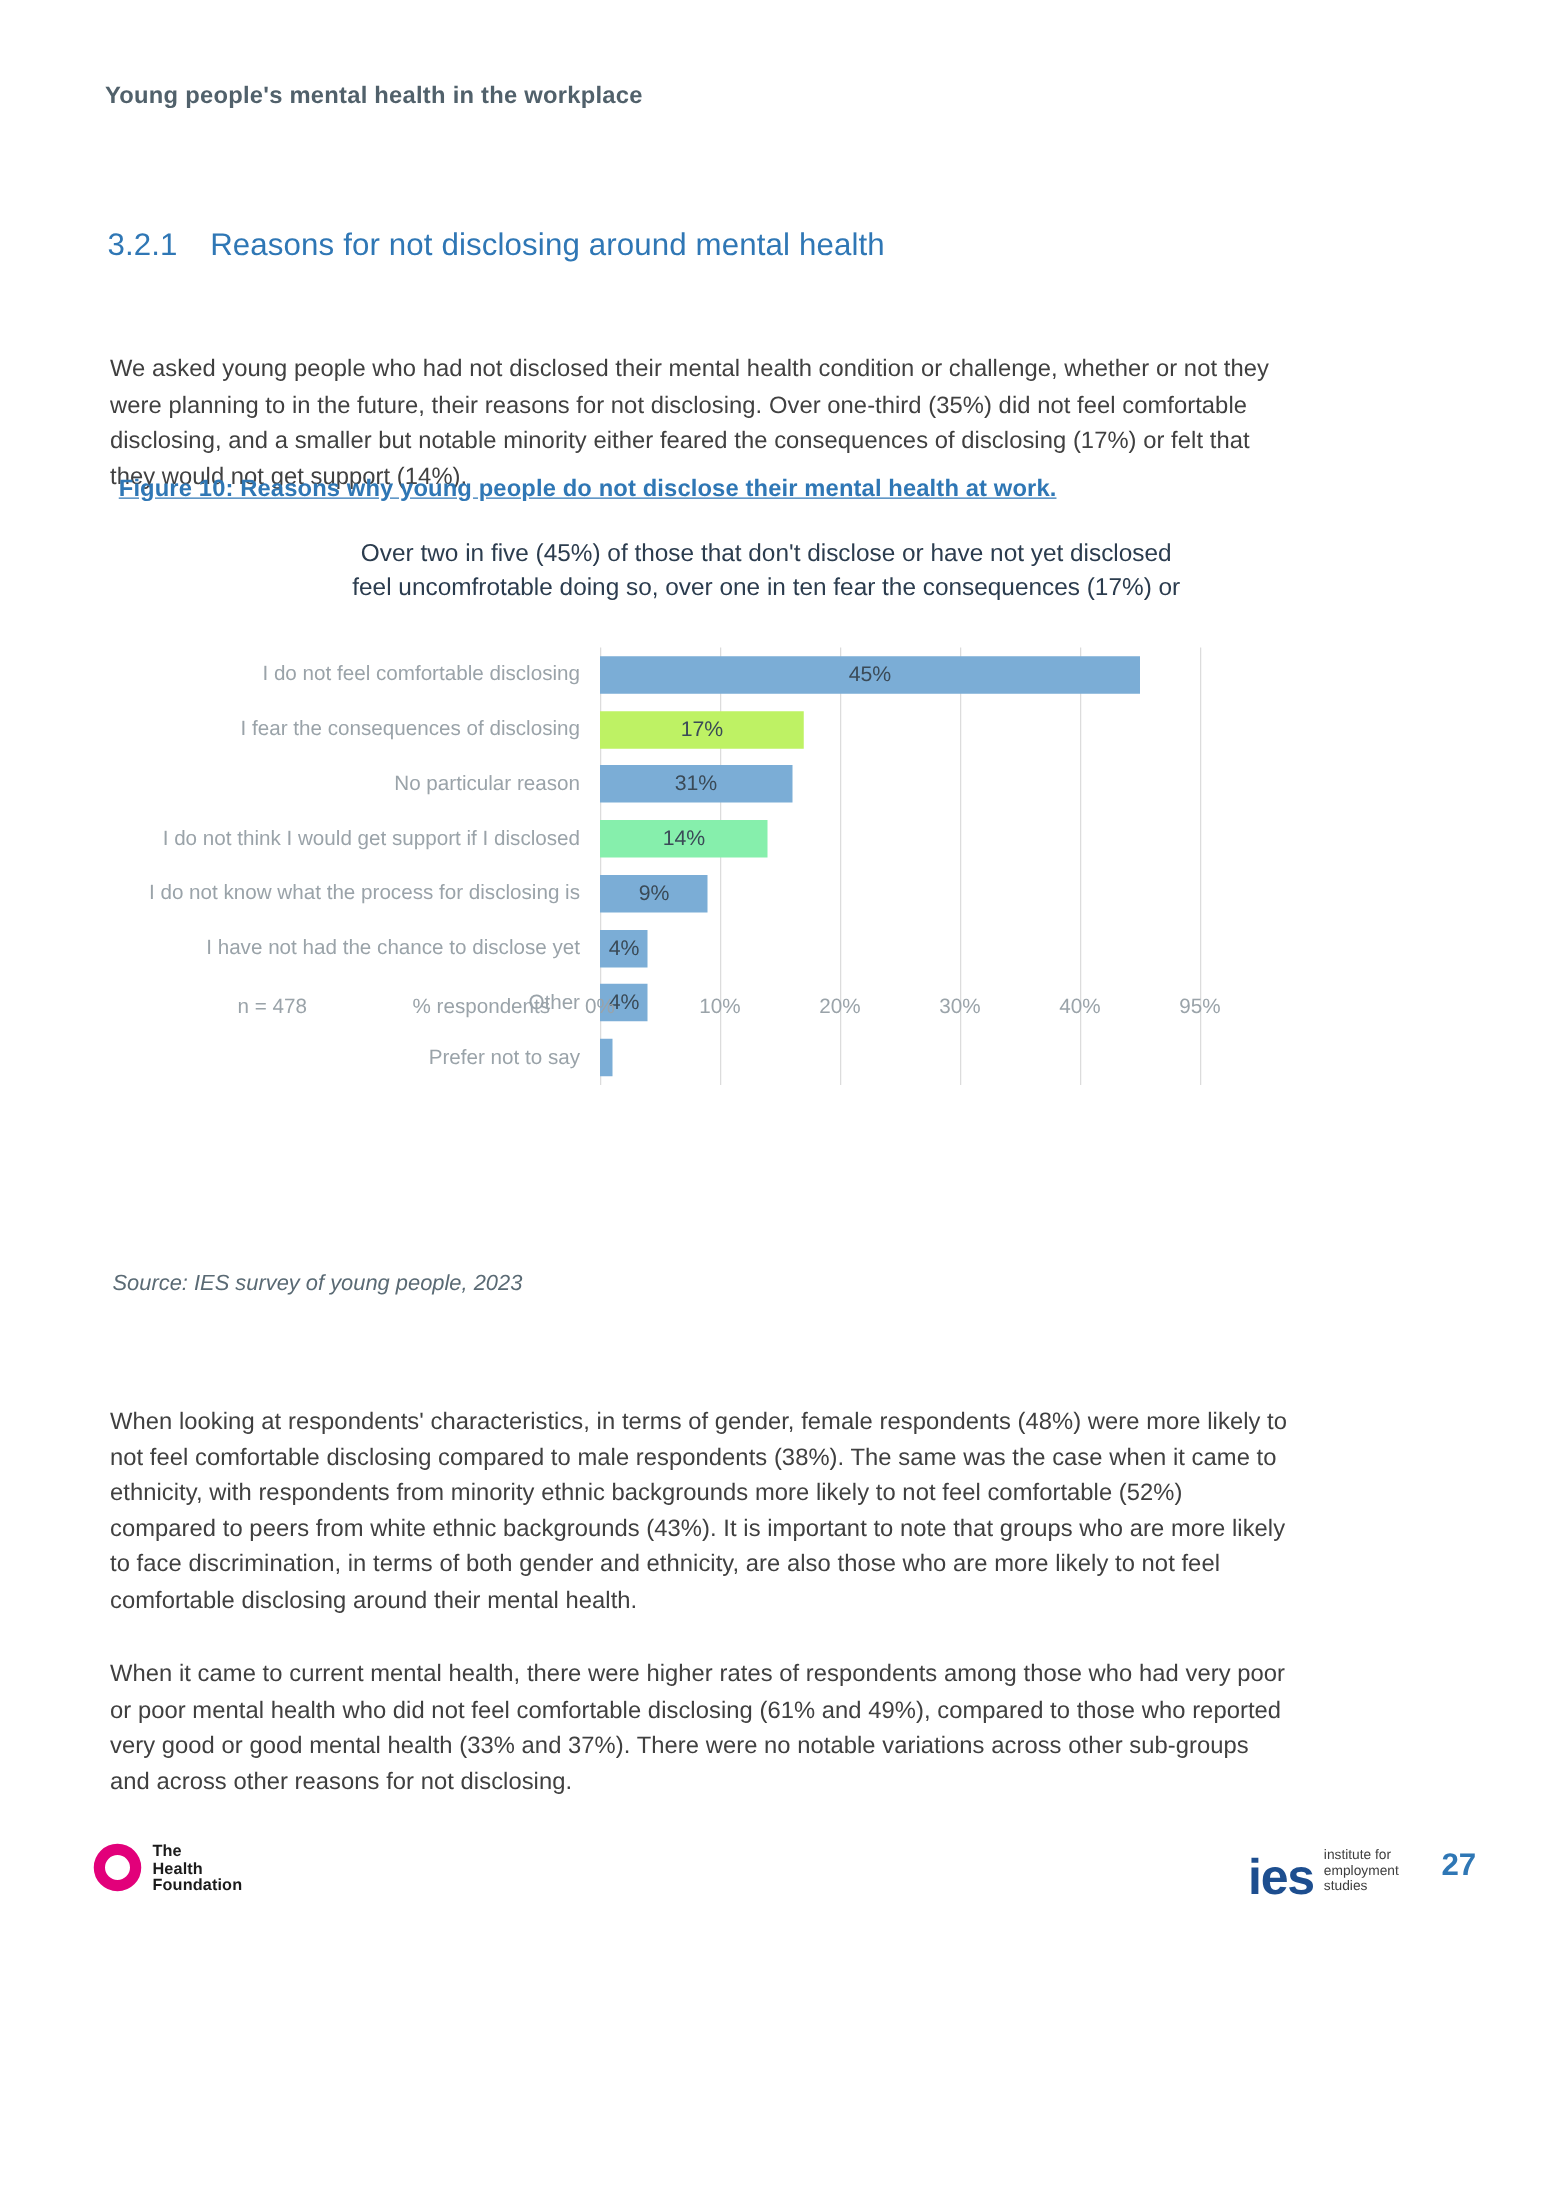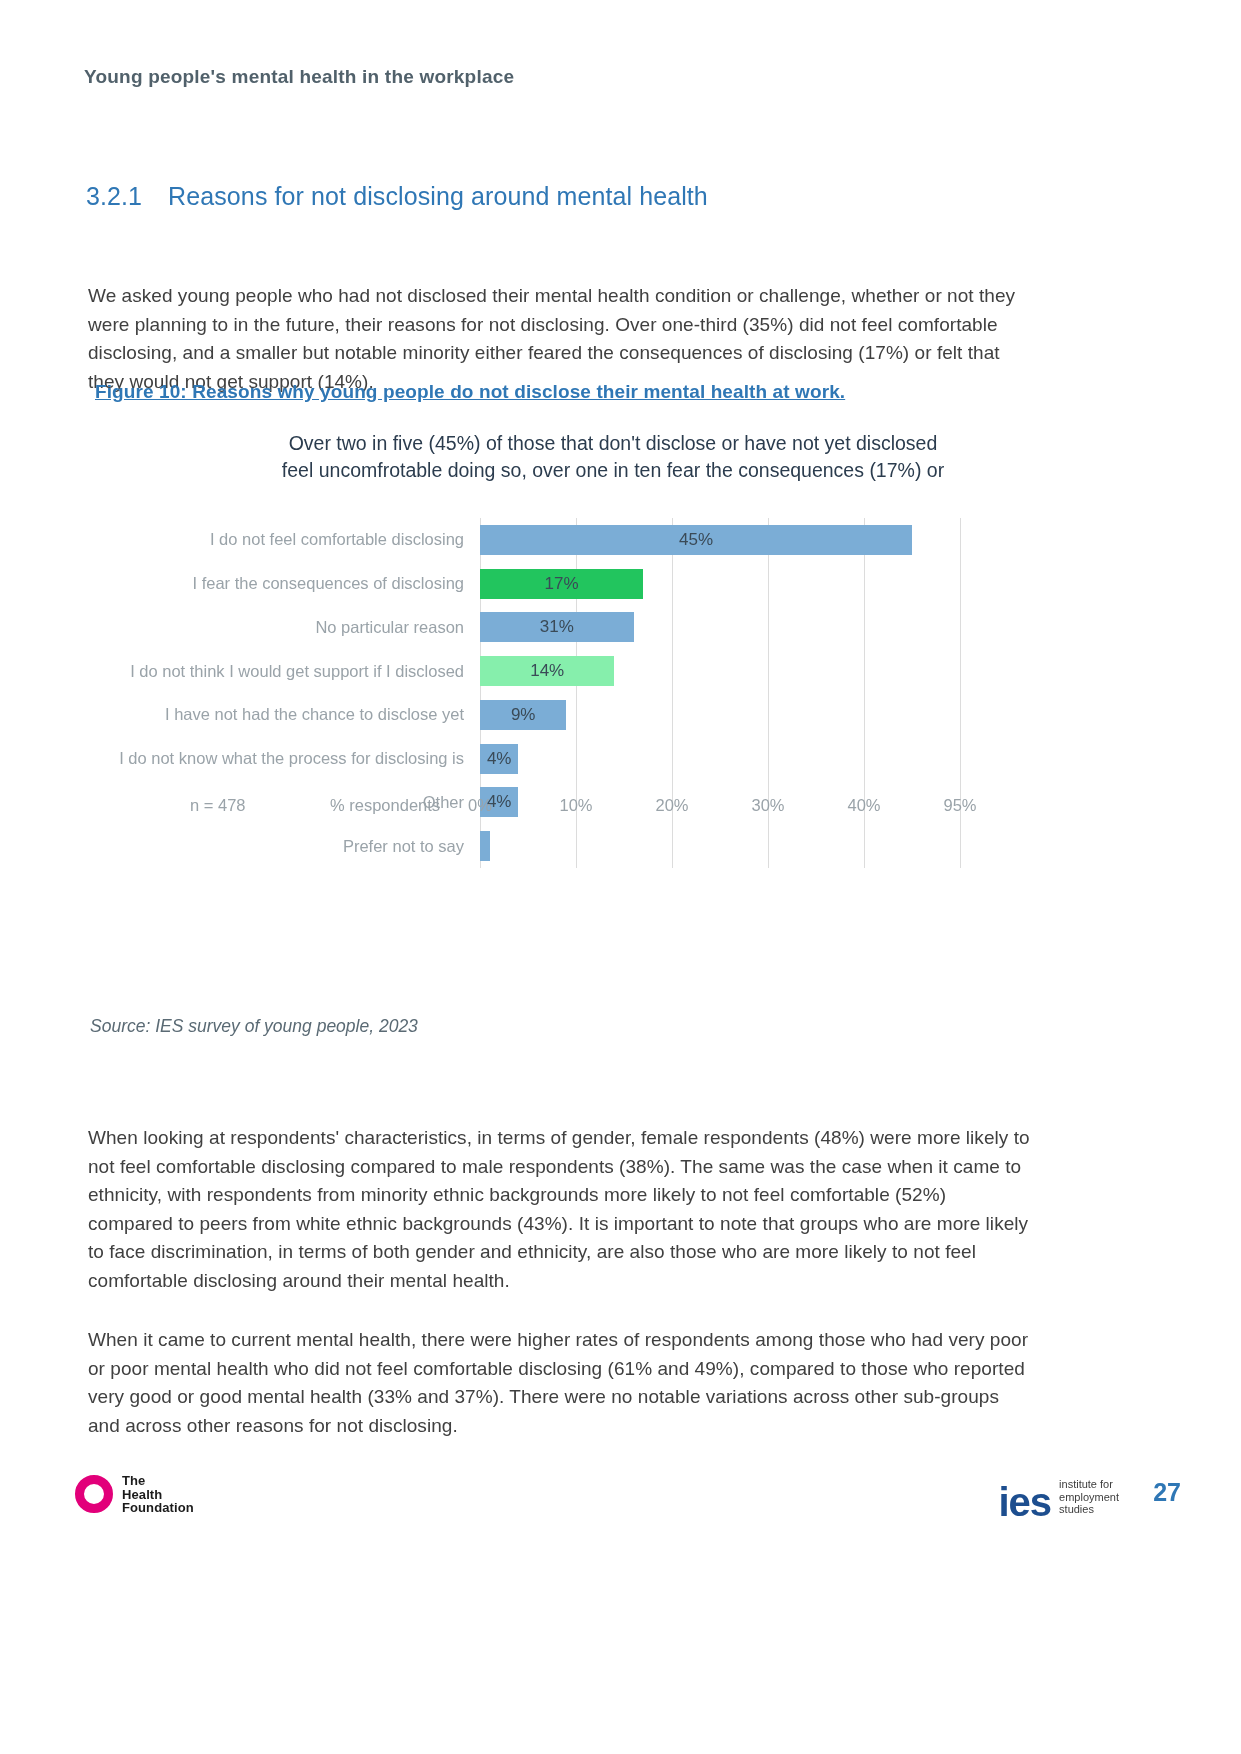--- a/index.html
+++ b/index.html
@@ -145,42 +145,42 @@
         <div>Over two in five (45%) of those that don't disclose or have not yet disclosed</div>
         <div>feel uncomfrotable doing so, over one in ten fear the consequences (17%) or</div>
       </div>
 
     <div class="plot-wrap">
       <div class="cat-col">
           <div class="cat-label">I do not feel comfortable disclosing</div>
           <div class="cat-label">I fear the consequences of disclosing</div>
           <div class="cat-label">No particular reason</div>
           <div class="cat-label">I do not think I would get support if I disclosed</div>
+          <div class="cat-label">I do not know what the process for disclosing is</div>
           <div class="cat-label">I have not had the chance to disclose yet</div>
-          <div class="cat-label">I do not know what the process for disclosing is</div>
           <div class="cat-label">Other</div>
           <div class="cat-label">Prefer not to say</div>
         </div>
       <div class="plot">
         <div class="gridlines">
             <div class="gridline" style="left: 0%;"></div>
             <div class="gridline" style="left: 20%;"></div>
             <div class="gridline" style="left: 40%;"></div>
             <div class="gridline" style="left: 60%;"></div>
             <div class="gridline" style="left: 80%;"></div>
             <div class="gridline" style="left: 100%;"></div>
           </div>
         <div class="bars">
             <div class="bar-row">
               <div class="bar" style="width: 90%; background: rgb(123, 173, 214);">
                 <span class="bar-val">45%</span>
               </div>
             </div>
             <div class="bar-row">
-              <div class="bar" style="width: 34%; background: #22c55e;">
+              <div class="bar" style="width: 34%; background: #bef264;">
                 <span class="bar-val">17%</span>
               </div>
             </div>
             <div class="bar-row">
               <div class="bar" style="width: 32%; background: rgb(123, 173, 214);">
                 <span class="bar-val">31%</span>
               </div>
             </div>
             <div class="bar-row">
               <div class="bar" style="width: 28%; background: #86efac;">

